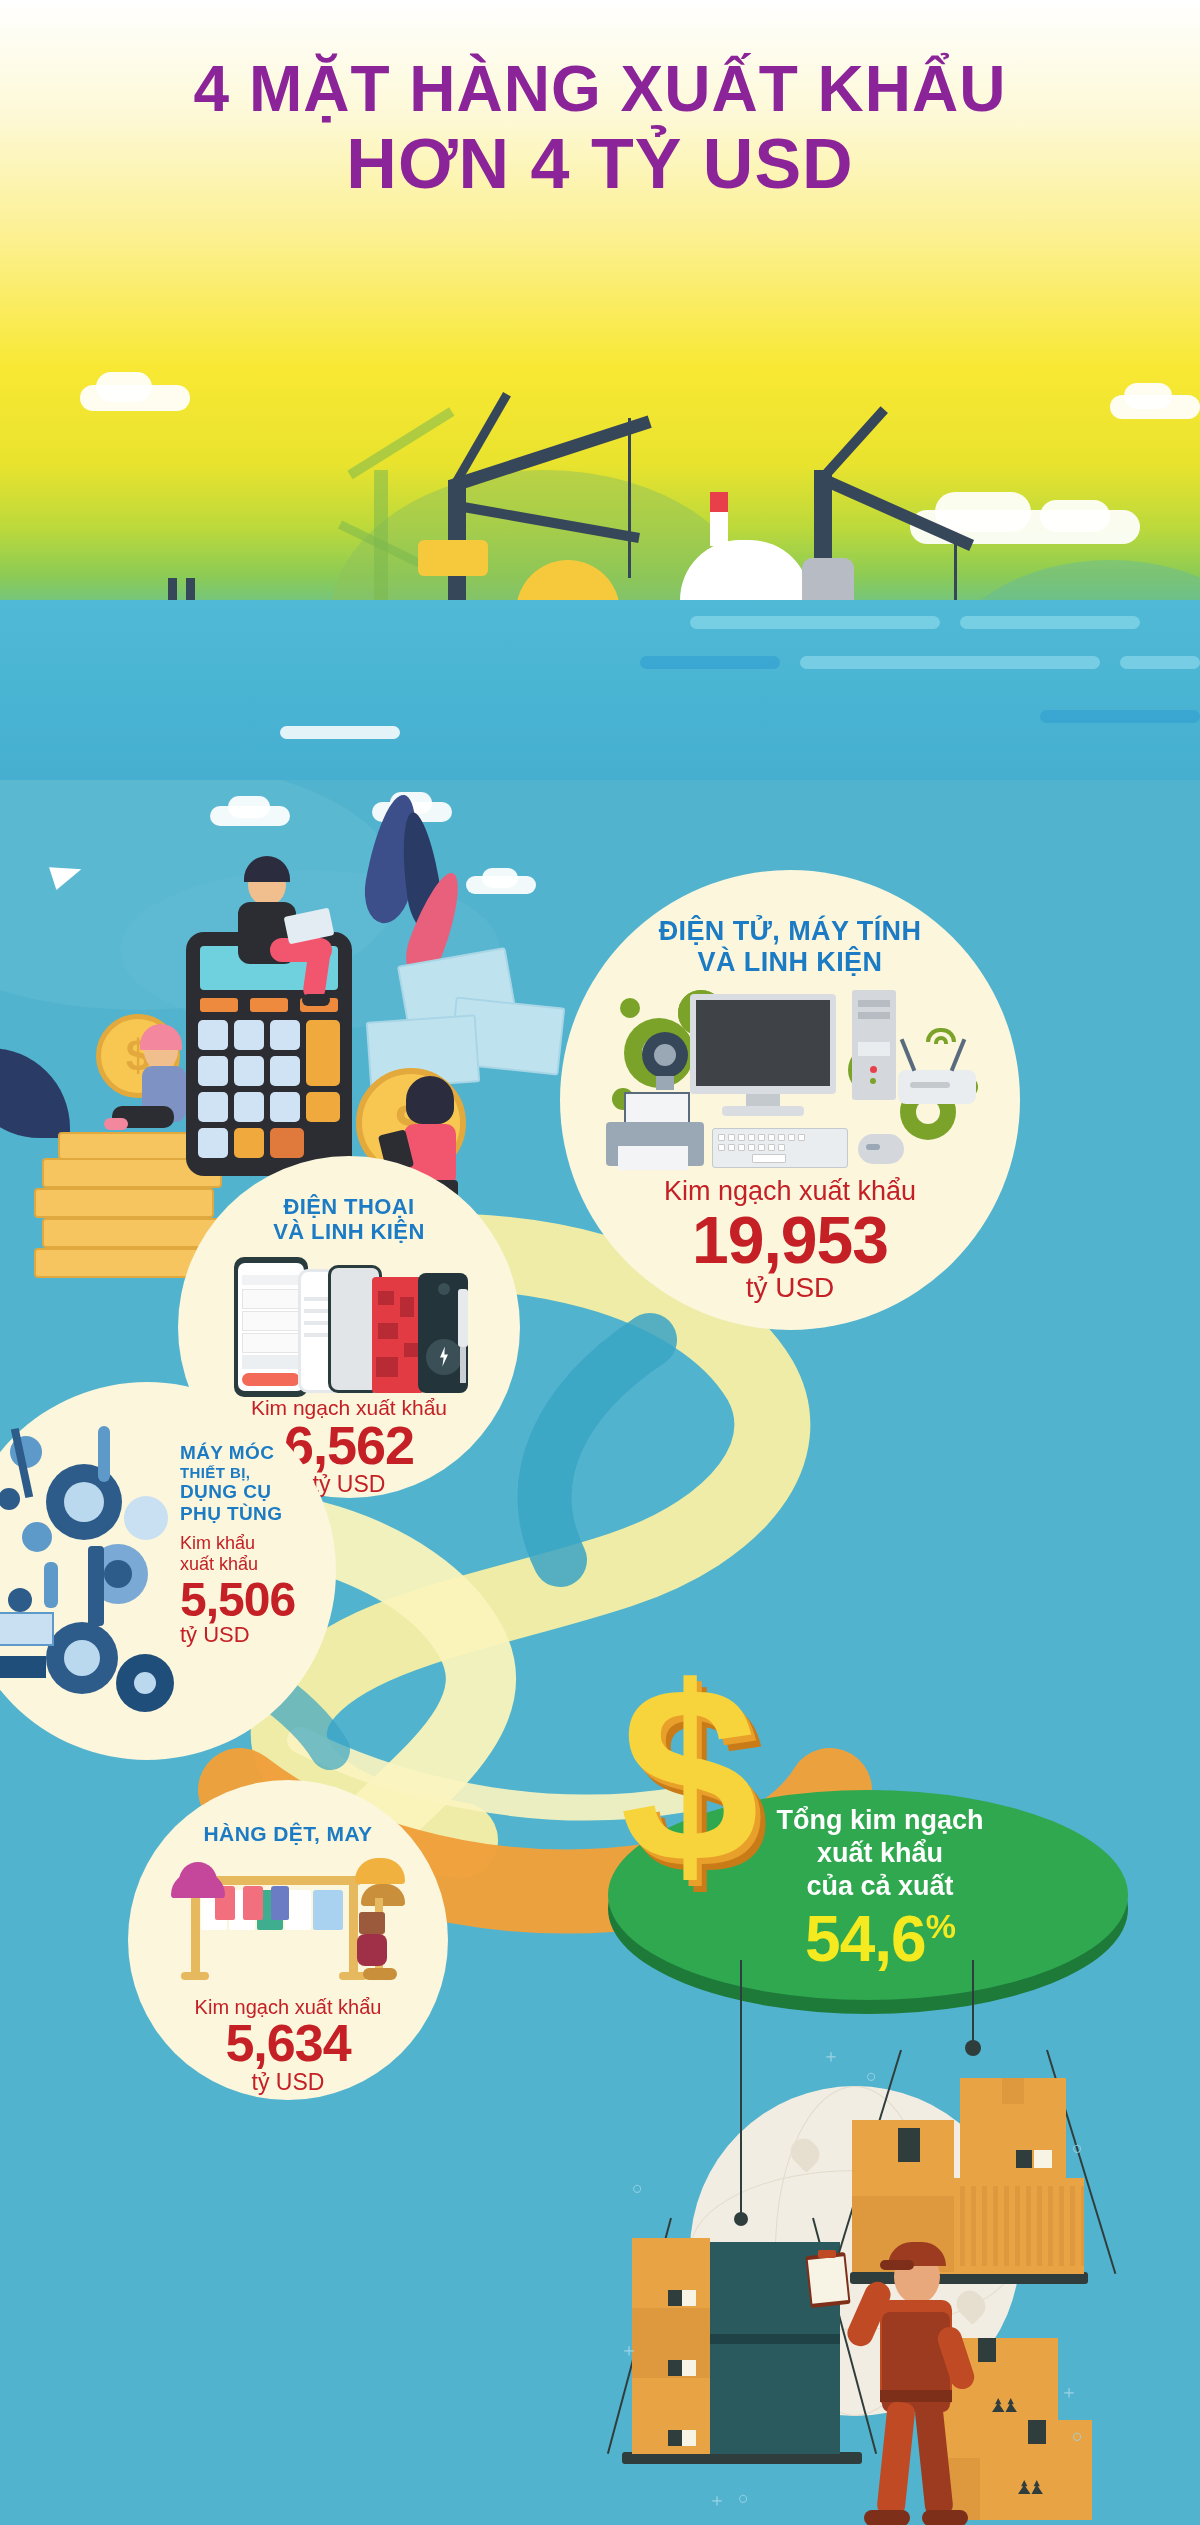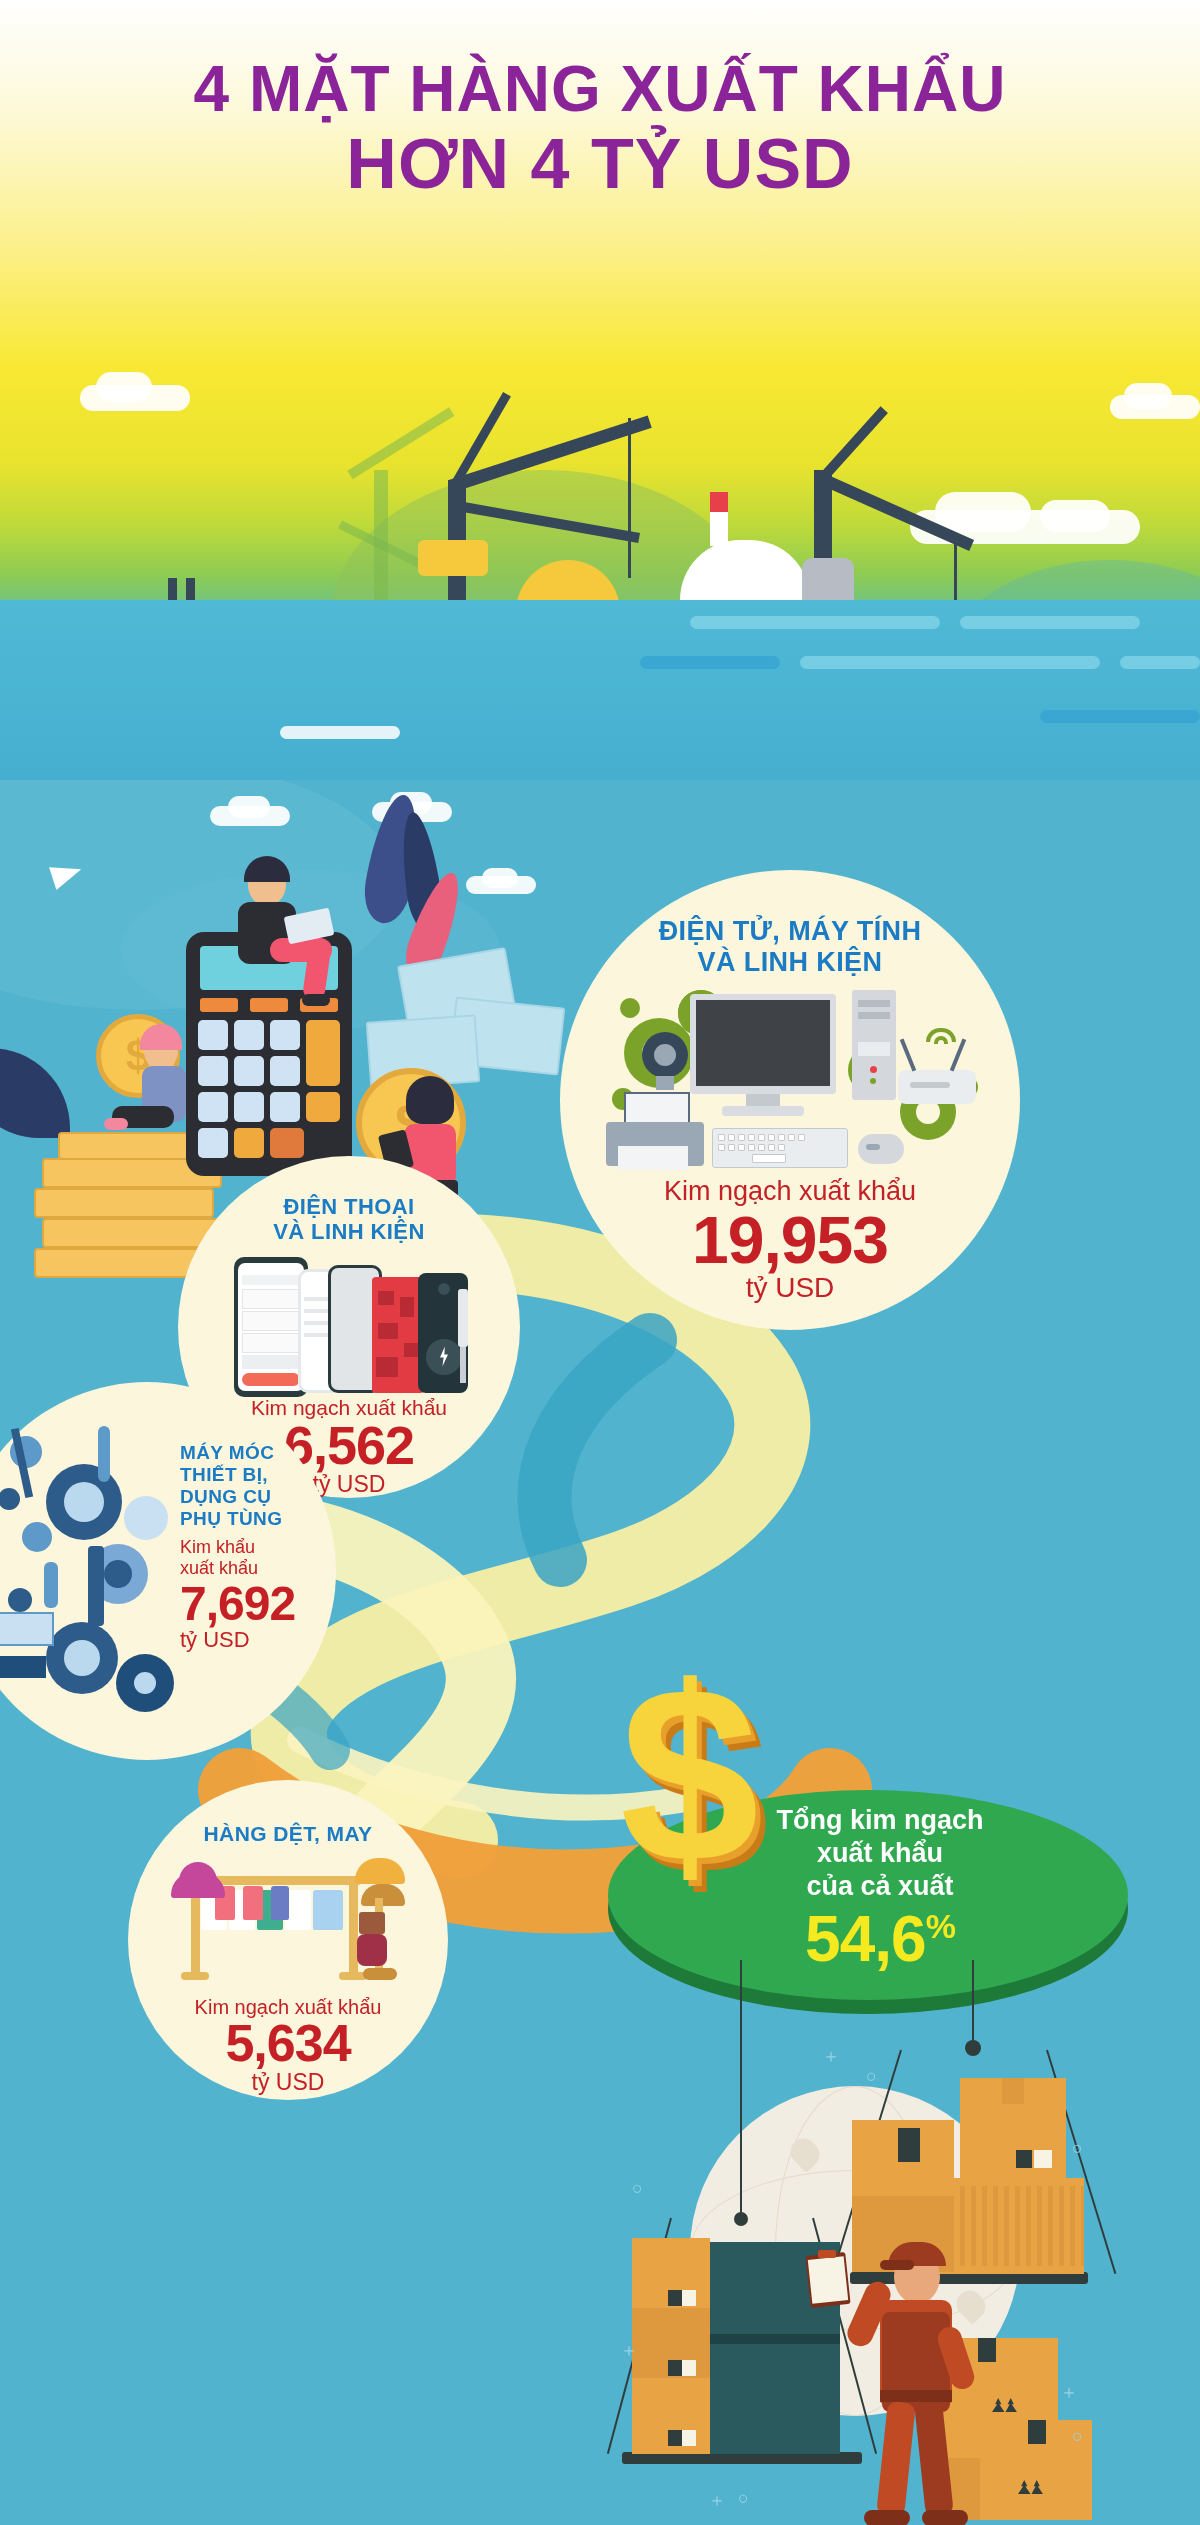--- a/index.html
+++ b/index.html
@@ -463,26 +463,26 @@
         <div class="box" style="left:26px; top:2px; width:8px; height:70px; background:#2E5C8A; transform:rotate(-12deg);"></div>
         <div class="box" style="left:96px; top:120px; width:16px; height:80px; background:#2E5C8A; border-radius:4px;"></div>
         <div class="box" style="left:52px; top:136px; width:14px; height:46px; background:#5E9AC9; border-radius:6px;"></div>
         <div class="box" style="left:6px; top:186px; width:56px; height:34px; background:#C8E0F2; border:2px solid #5E9AC9;"></div>
         <div class="box" style="left:0px; top:230px; width:54px; height:22px; background:#1F4E7A;"></div>
         <div class="box" style="left:106px; top:0px; width:12px; height:56px; background:#5E9AC9; border-radius:6px;"></div>
       </div>
 
       <div style="position:absolute; left:222px; top:60px; width:150px; text-align:left;">
         <div class="b-title" style="font-size:19px;">MÁY MÓC</div>
-        <div class="b-title" style="font-size:19px;">THIẾT BỊ,</div>
+        <div class="b-title" style="font-size:15px;">THIẾT BỊ,</div>
         <div class="b-title" style="font-size:19px;">DỤNG CỤ</div>
         <div class="b-title" style="font-size:19px;">PHỤ TÙNG</div>
         <div class="b-kim" style="font-size:18px; margin-top:8px;">Kim khẩu</div>
         <div class="b-kim" style="font-size:18px;">xuất khẩu</div>
-        <div class="b-num" style="font-size:48px; margin-top:2px;">7,692</div>
+        <div class="b-num" style="font-size:48px; margin-top:2px;">5,506</div>
         <div class="b-unit" style="font-size:22px;">tỷ USD</div>
       </div>
     </div>
 
     <div class="bubble" style="left:128px; top:1000px; width:320px; height:320px; padding-top:42px;">
       <div class="b-title" style="font-size:21px;">HÀNG DỆT, MAY</div>
 
       <div style="position:relative; width:250px; height:134px; margin-top:10px;">
         <div class="clothes-bar" style="left:24px; top:20px; width:174px; height:9px;"></div>
         <div class="clothes-bar" style="left:28px; top:20px; width:9px; height:100px;"></div>

